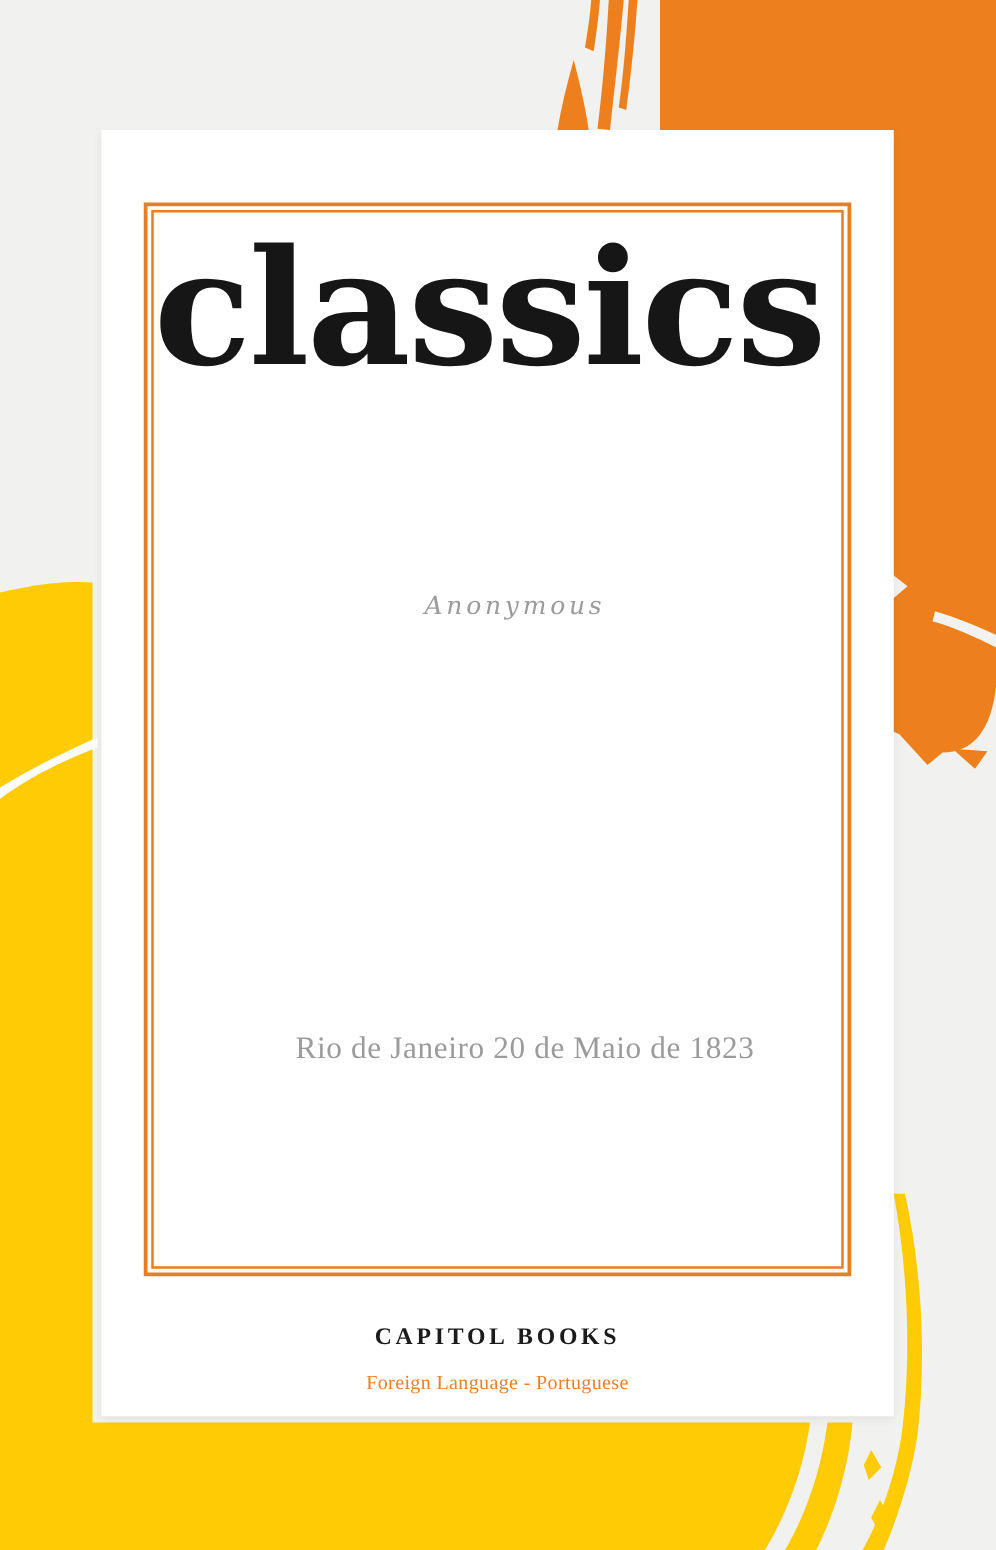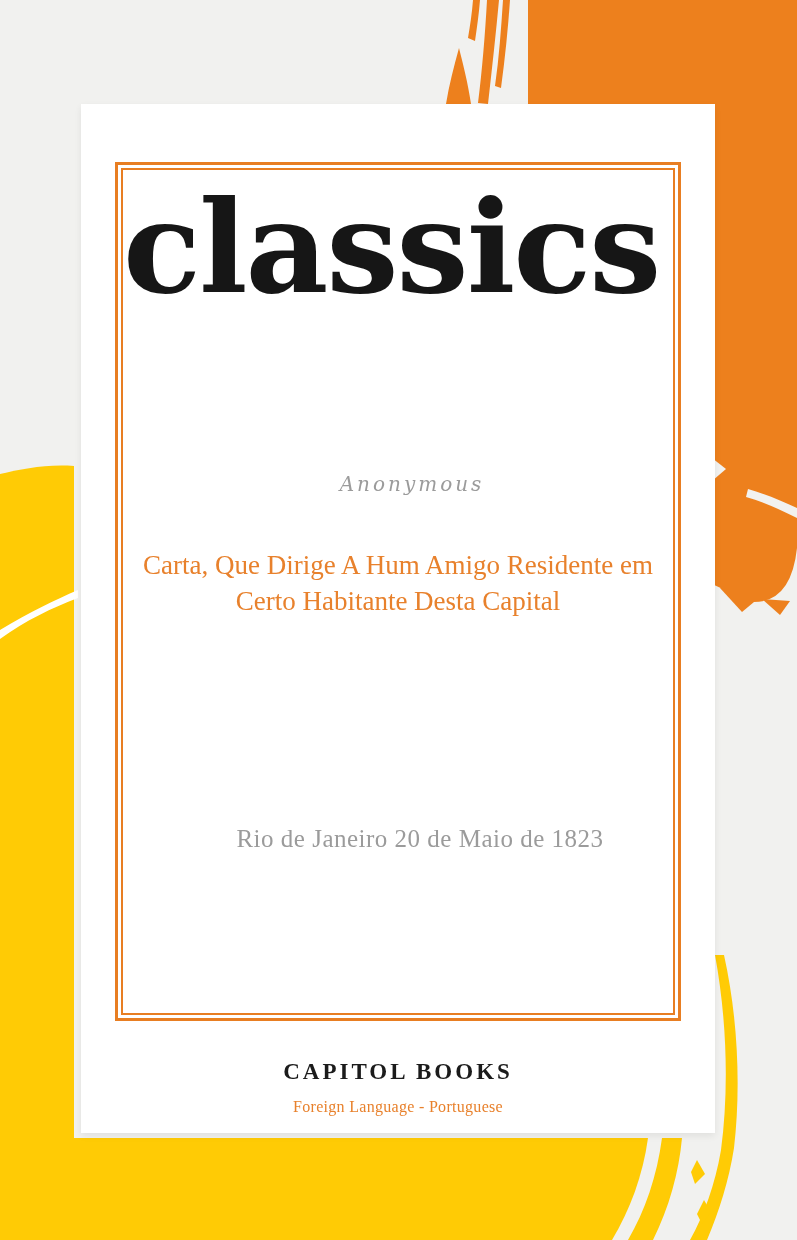--- a/index.html
+++ b/index.html
@@ -64,21 +64,21 @@
     text-align:center;
     font-size:25px;
     letter-spacing:.5px;
     color:var(--muted_gray,#9b9b9b);
     margin-left:44px;
   }
   .publisher-name{
     position:absolute;top:955px;left:0;right:0;
     text-align:center;
     font-weight:600;
-    font-size:23px;
+    font-size:19px;
     letter-spacing:3px;
     color:#1b1b1b;
   }
   .category-label{
     position:absolute;top:994px;left:0;right:0;
     text-align:center;
     font-size:16px;
     letter-spacing:.3px;
     color:var(--title_orange,#e8812c);
   }
@@ -117,24 +117,20 @@
 
     <div class="frame">
       <div class="frame-inner">
 
         <div class="series-title">
           <div>classics</div>
         </div>
 
         <div class="author-name">Anonymous</div>
 
-        <div class="book-title">
-          <div>Carta, Que Dirige A Hum Amigo Residente em</div>
-          <div>Certo Habitante Desta Capital</div>
-        </div>
 
         <div class="publication-info">Rio de Janeiro 20 de Maio de 1823</div>
 
       </div>
     </div>
 
     <div class="publisher-name">CAPITOL BOOKS</div>
 
     <div class="category-label">Foreign Language - Portuguese</div>
 

